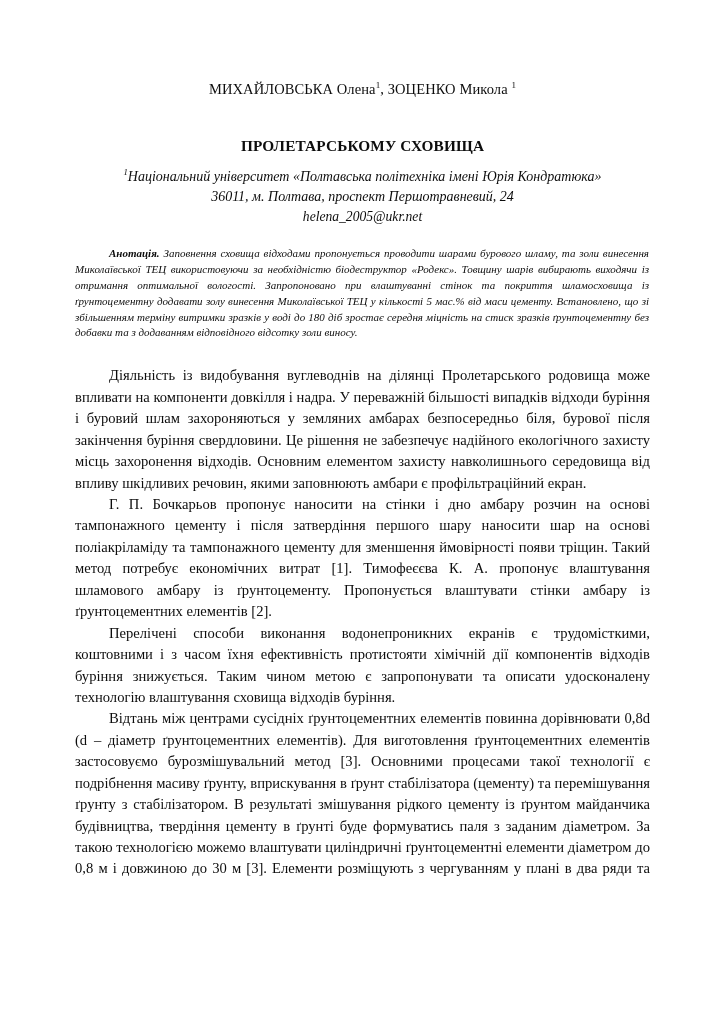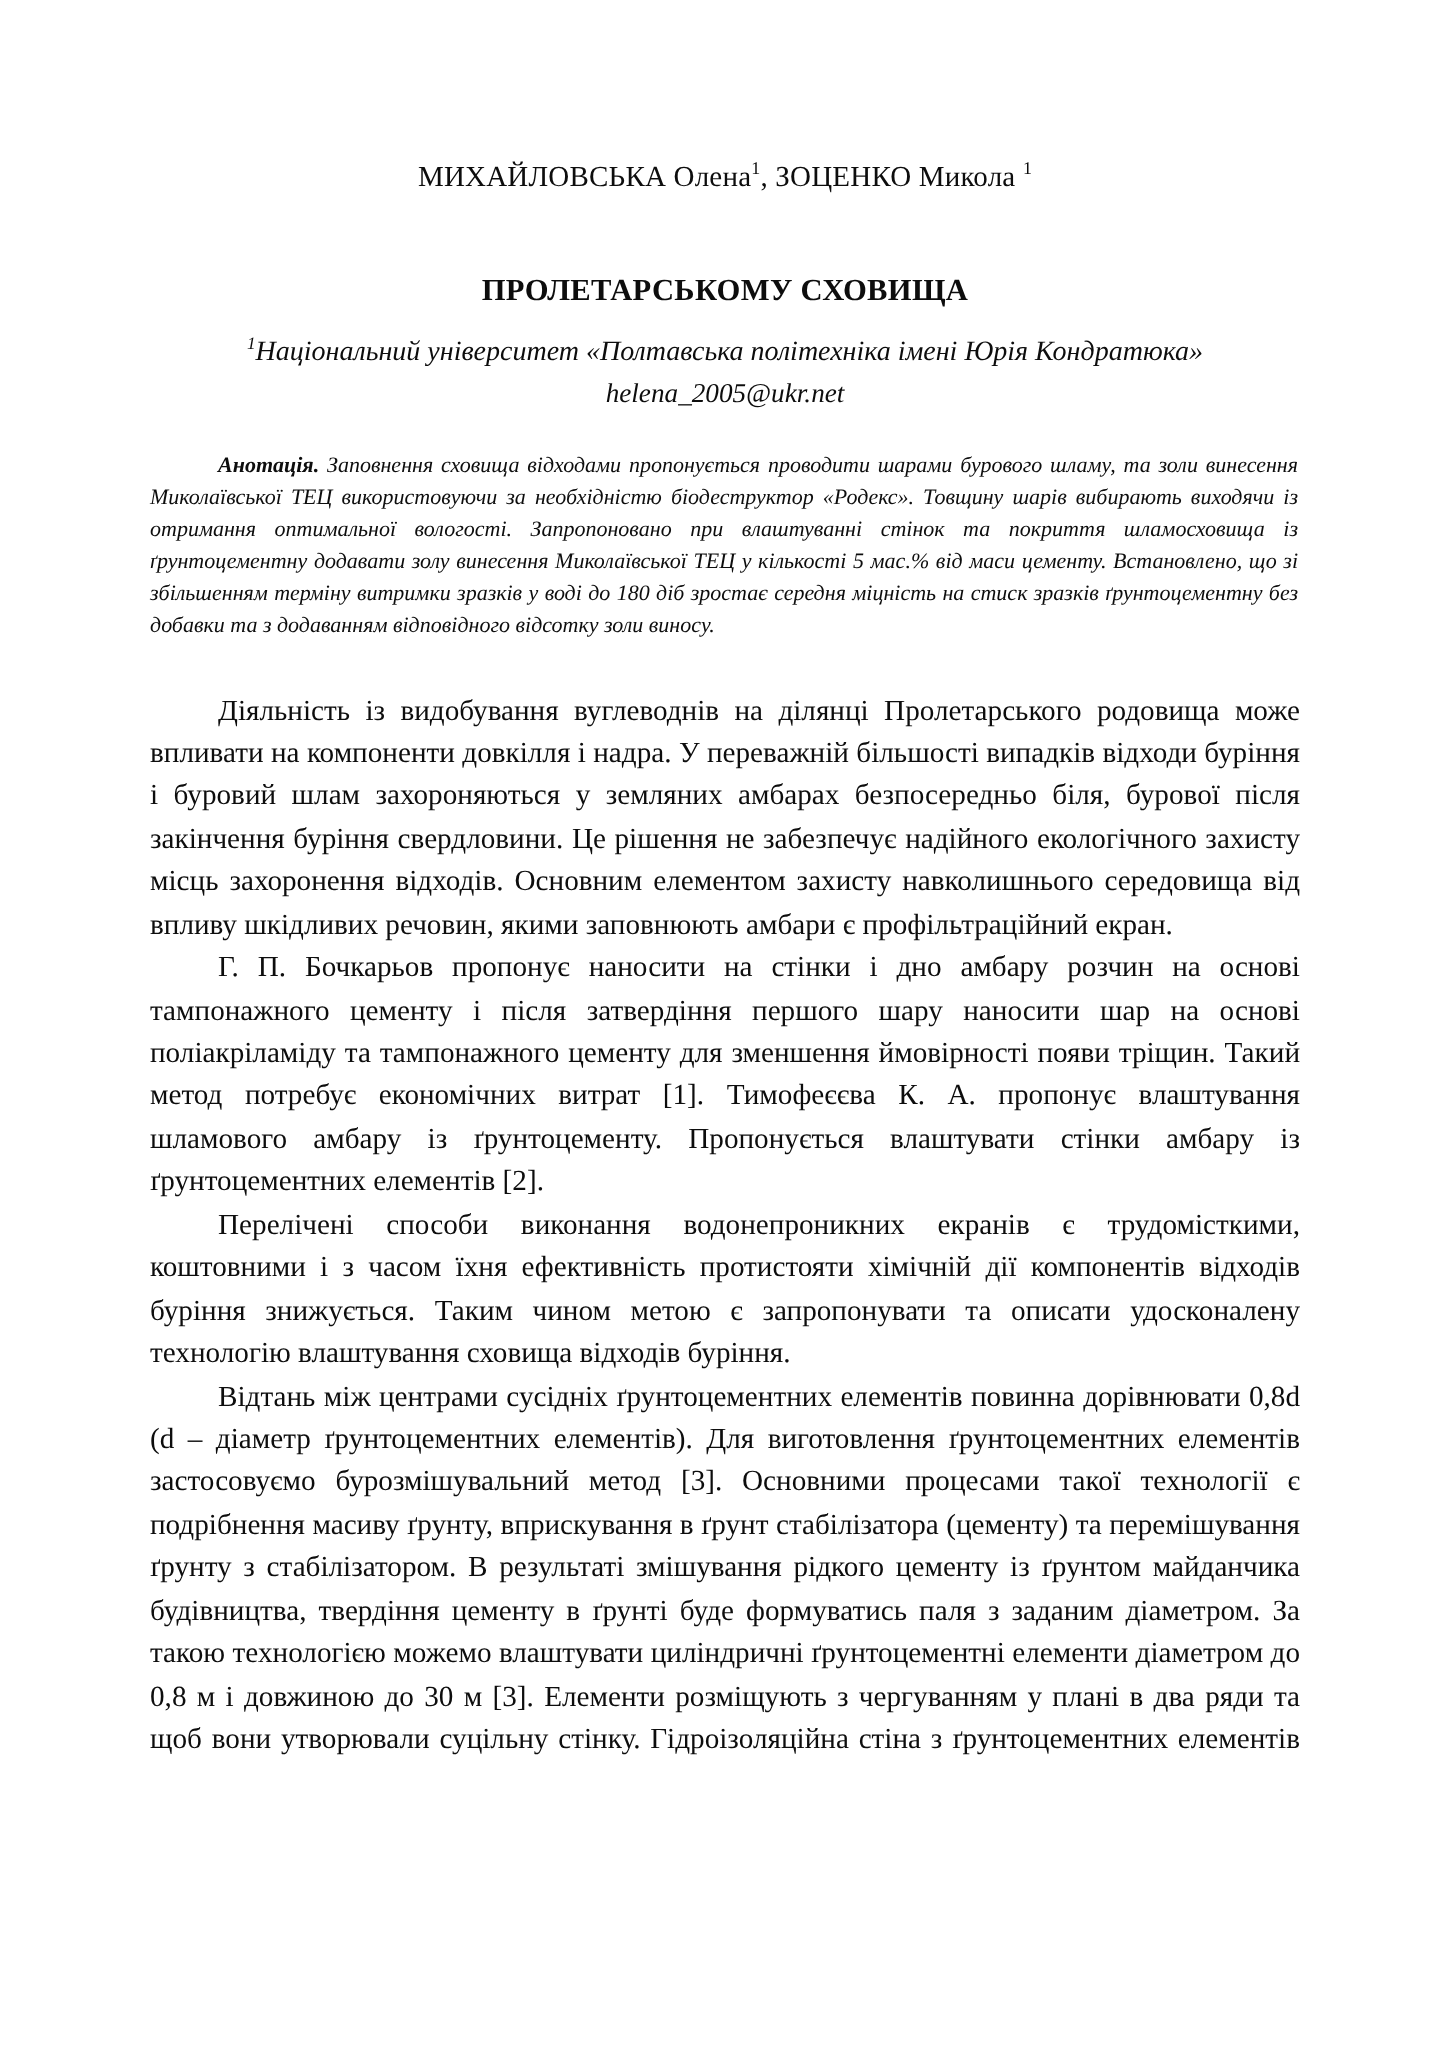--- a/index.html
+++ b/index.html
@@ -106,20 +106,21 @@
 <div class="page">
 
   <div class="content">
 
     <div class="authors"><span>МИХАЙЛОВСЬКА Олена</span><sup>1</sup><span>, ЗОЦЕНКО Микола </span><sup>1</sup></div>
 
     <h1 class="title"><br><span>ПРОЛЕТАРСЬКОМУ СХОВИЩА</span></h1>
 
     <div class="affiliation">
       <span class="aff-line"><sup>1</sup><span>Національний університет «Полтавська політехніка імені Юрія Кондратюка»</span></span>
+      <span class="aff-line">36011, м. Полтава, проспект Першотравневий, 24</span>
       <span class="email">helena_2005@ukr.net</span>
     </div>
 
     <div class="abstract"><span class="lead">Анотація.</span><span> Заповнення сховища відходами пропонується проводити шарами бурового шламу, та золи винесення Миколаївської ТЕЦ використовуючи за необхідністю біодеструктор «Родекс». Товщину шарів вибирають виходячи із отримання оптимальної вологості. Запропоновано при влаштуванні стінок та покриття шламосховища із ґрунтоцементну додавати  золу винесення Миколаївської ТЕЦ у кількості 5 мас.%  від маси цементу. Встановлено, що зі збільшенням терміну витримки зразків у воді до 180 діб зростає середня міцність на стиск зразків ґрунтоцементну без добавки та з додаванням відповідного відсотку золи виносу.</span></div>
 
     <div class="body-text">
       <p>Діяльність із видобування вуглеводнів на ділянці Пролетарського родовища може впливати на компоненти довкілля і надра. У переважній більшості випадків відходи буріння і буровий шлам захороняються у земляних амбарах безпосередньо біля, бурової після закінчення буріння свердловини. Це рішення не забезпечує надійного екологічного захисту місць захоронення відходів.  Основним елементом захисту навколишнього середовища від впливу шкідливих речовин, якими заповнюють амбари є профільтраційний екран.</p>
       <p>Г. П. Бочкарьов  пропонує наносити на стінки і дно амбару розчин на основі тампонажного цементу  і після затвердіння першого шару наносити шар на основі поліакріламіду та тампонажного цементу для зменшення ймовірності появи тріщин. Такий метод потребує економічних витрат [1]. Тимофеєєва К. А. пропонує влаштування шламового амбару  із ґрунтоцементу. Пропонується  влаштувати стінки амбару із ґрунтоцементних елементів [2].</p>
       <p>Перелічені способи виконання водонепроникних екранів є трудомісткими, коштовними і з часом їхня ефективність протистояти хімічній дії компонентів відходів буріння знижується.  Таким чином метою  є запропонувати та описати удосконалену технологію влаштування сховища відходів буріння.</p>
       <p>Відтань між центрами сусідніх ґрунтоцементних  елементів повинна дорівнювати 0,8d (d – діаметр ґрунтоцементних елементів).  Для виготовлення ґрунтоцементних елементів застосовуємо  бурозмішувальний метод [3]. Основними процесами такої технології є подрібнення масиву ґрунту, вприскування в ґрунт стабілізатора (цементу) та перемішування ґрунту з стабілізатором. В результаті змішування рідкого цементу із ґрунтом майданчика будівництва, твердіння цементу в ґрунті  буде формуватись паля з заданим діаметром. За такою технологією можемо влаштувати циліндричні ґрунтоцементні елементи діаметром  до 0,8 м і довжиною до 30 м [3]. Елементи розміщують з чергуванням у плані в два ряди та щоб вони утворювали суцільну стінку. Гідроізоляційна стіна з ґрунтоцементних елементів заглиблюється у водотрив на глибину не менше 1 м.</p>

